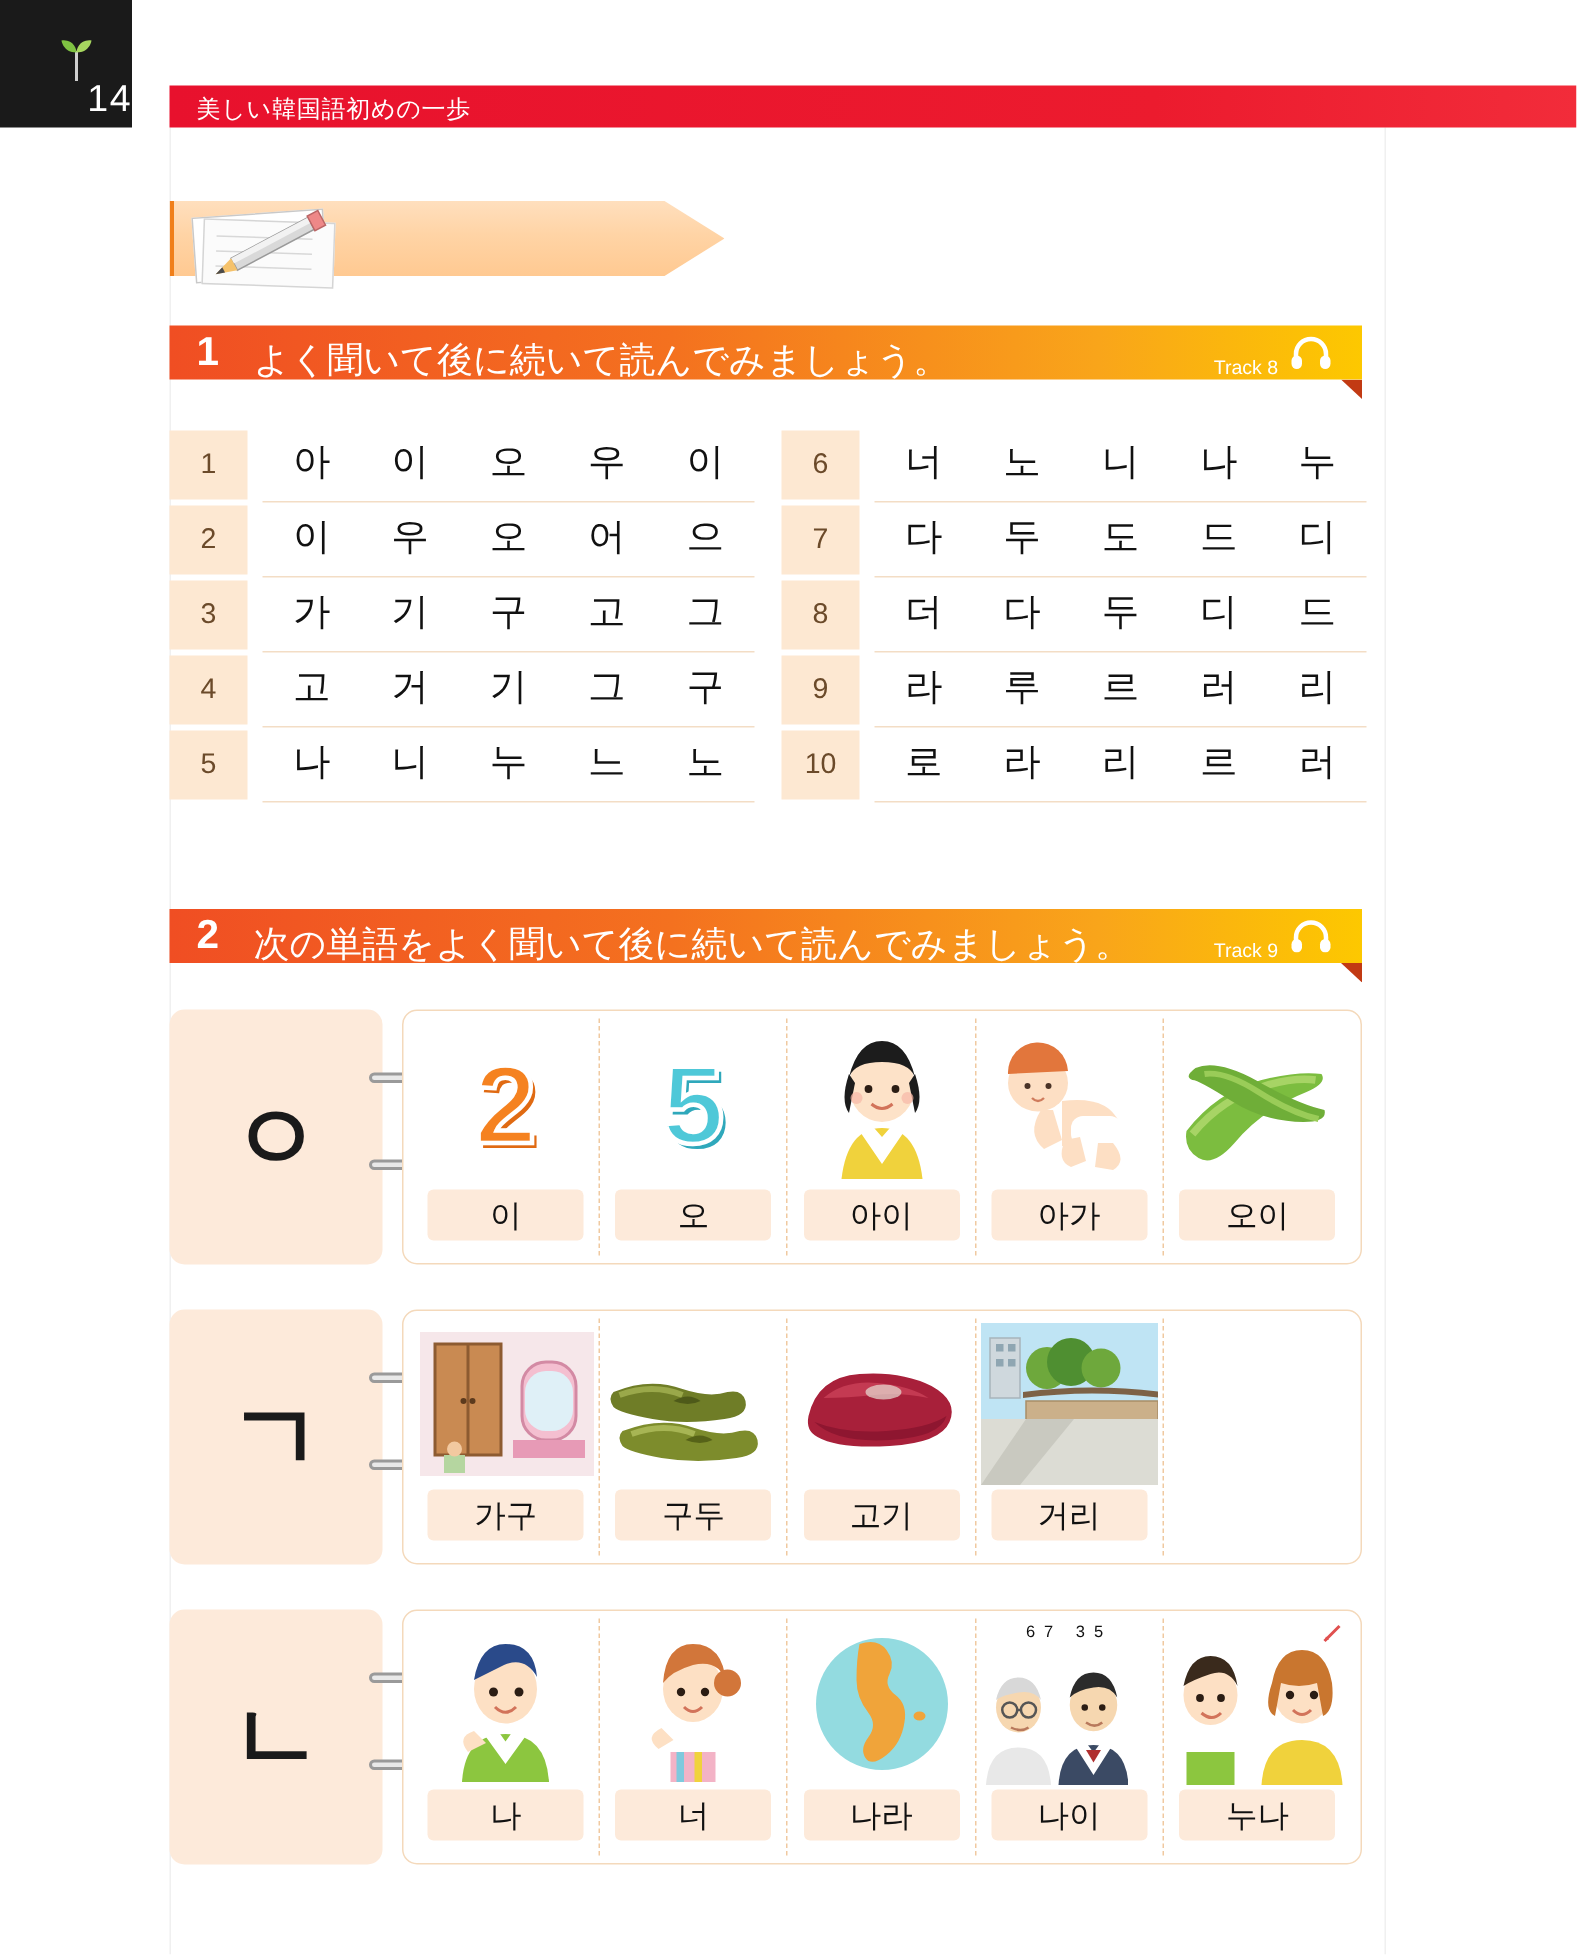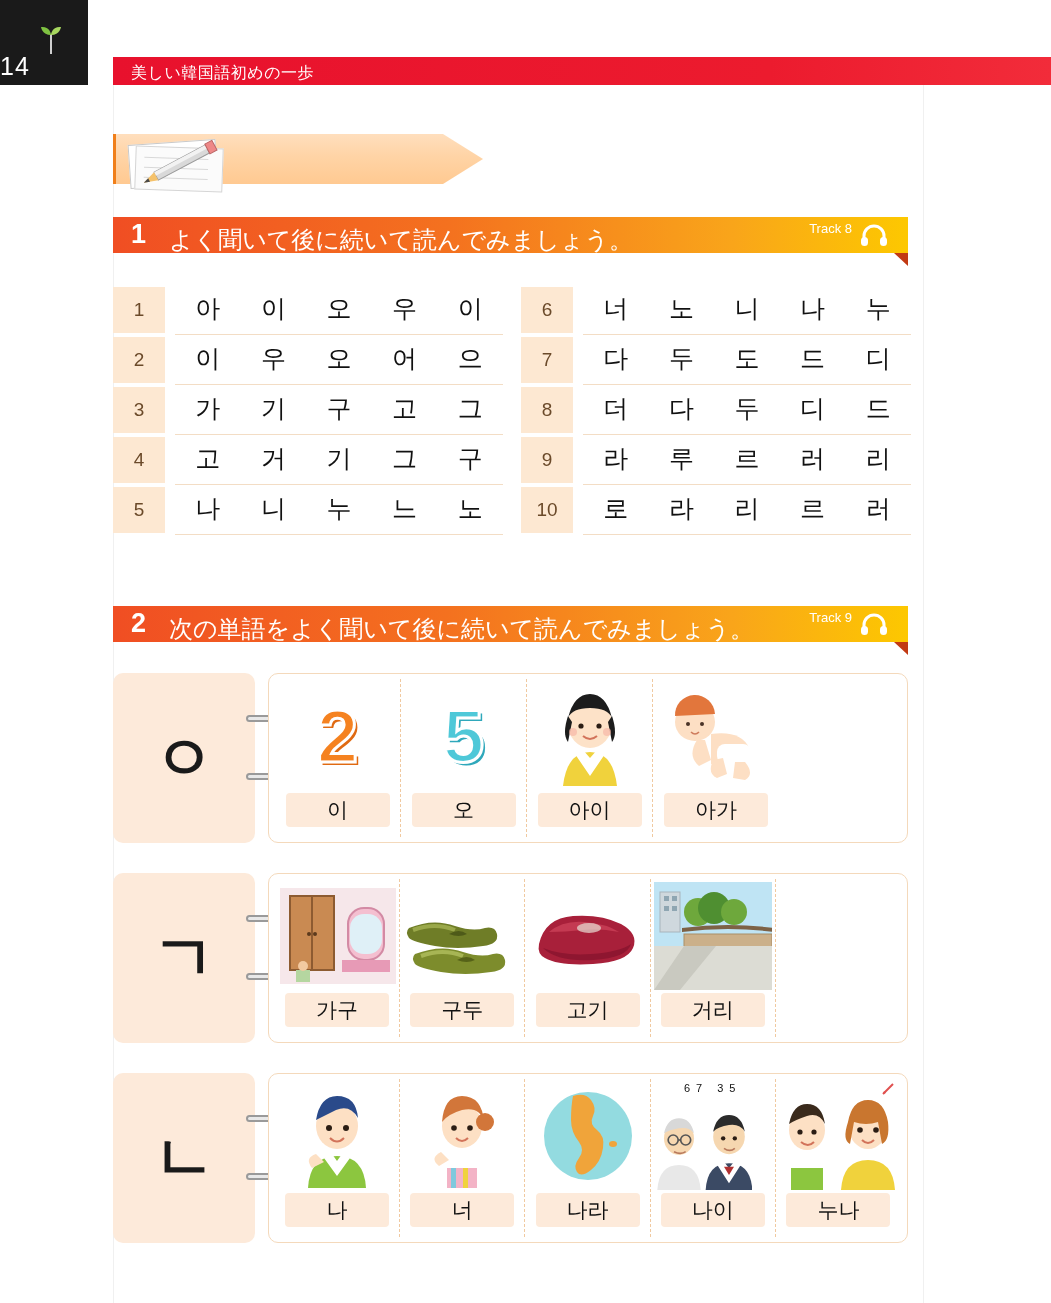--- a/index.html
+++ b/index.html
@@ -15,21 +15,21 @@
   
   .page-tab {
     position:absolute; left:0; top:0; width:88px; height:85px;
     background:#1a1a1a;
   }
   .page-tab .sprout {
     position:absolute; left:40px; top:22px; width:22px; height:32px;
   }
   .page-num {
     position:absolute; left:0; top:52px; width:88px;
-    color:#ffffff; font-size:25px; text-align:left;
+    color:#ffffff; font-size:25px; text-align:right;
     letter-spacing:1px;
   }
   .header-bar {
     position:absolute; left:113px; top:57px; width:938px; height:28px;
     background:linear-gradient(to right,#e8112d 0%, #ec1b2e 70%, #f22c3a 100%);
   }
   .header-bar .ht {
     position:absolute; left:18px; top:6px;
     color:#ffffff; font-size:16px; letter-spacing:0.5px;
   }
@@ -85,21 +85,21 @@
   }
   .sec-bar .num {
     position:absolute; left:18px; top:2px;
     font-size:27px; font-weight:bold; color:#ffffff;
   }
   .sec-bar .txt {
     position:absolute; left:56px; top:7px;
     font-size:24px; color:#ffffff;
   }
   .sec-bar .track {
-    position:absolute; right:56px; top:4px;
+    position:absolute; right:56px; top:20px;
     font-size:13px; color:#ffffff;
   }
   .sec-bar .hp {
     position:absolute; right:20px; top:7px; width:28px; height:22px;
   }
   .sec-fold {
     position:absolute; width:14px; height:13px;
     background:#c23a13;
     clip-path:polygon(0 0, 14px 0, 14px 13px);
   }
@@ -396,20 +396,31 @@
           <path d="M54 52 q30 -4 38 14 q4 12 -8 14 l-30 2Z" fill="#fddfc4"></path>
           <rect x="60" y="62" width="34" height="20" rx="8" fill="#ffffff"></rect>
           <path d="M56 78 q-6 14 4 18 l10 -4 -4 -16Z" fill="#fddfc4"></path>
           <path d="M88 80 q10 12 0 18 l-12 -2 2 -16Z" fill="#fddfc4"></path>
           <path d="M40 58 q-10 16 2 26 l12 -6 -6 -20Z" fill="#fddfc4"></path>
         </svg>
       </div>
       <div class="lab">아가</div>
     </div>
 
+    <div class="card">
+      <div class="pic">
+        <svg class="ph" viewBox="0 0 118 108">
+          <path d="M12 72 q20 -26 50 -34 q24 -6 40 -4 q4 6 -10 12 q-30 12 -48 34 q-14 16 -24 10 q-10 -6 -8 -18Z" fill="#7cbd3f"></path>
+          <path d="M16 74 q20 -24 48 -32 q20 -6 34 -4" stroke="#a7d465" stroke-width="5" fill="none"></path>
+          <path d="M18 30 q14 -6 40 8 q28 16 46 20 q2 8 -14 8 q-26 0 -48 -14 q-22 -14 -26 -14 q-6 -2 2 -8Z" fill="#6fae38"></path>
+          <path d="M24 34 q14 -2 36 12 q22 14 40 18" stroke="#9acc58" stroke-width="4" fill="none"></path>
+        </svg>
+      </div>
+      <div class="lab">오이</div>
+    </div>
   </div>
 </div>
 
 <div class="block" style="top:873px;">
   <div class="blk-letter">ㄱ</div>
   <div class="rings">
     <div class="ring" style="top:42px;"></div>
     <div class="ring" style="top:100px;"></div>
   </div>
   <div class="blk-cards">

